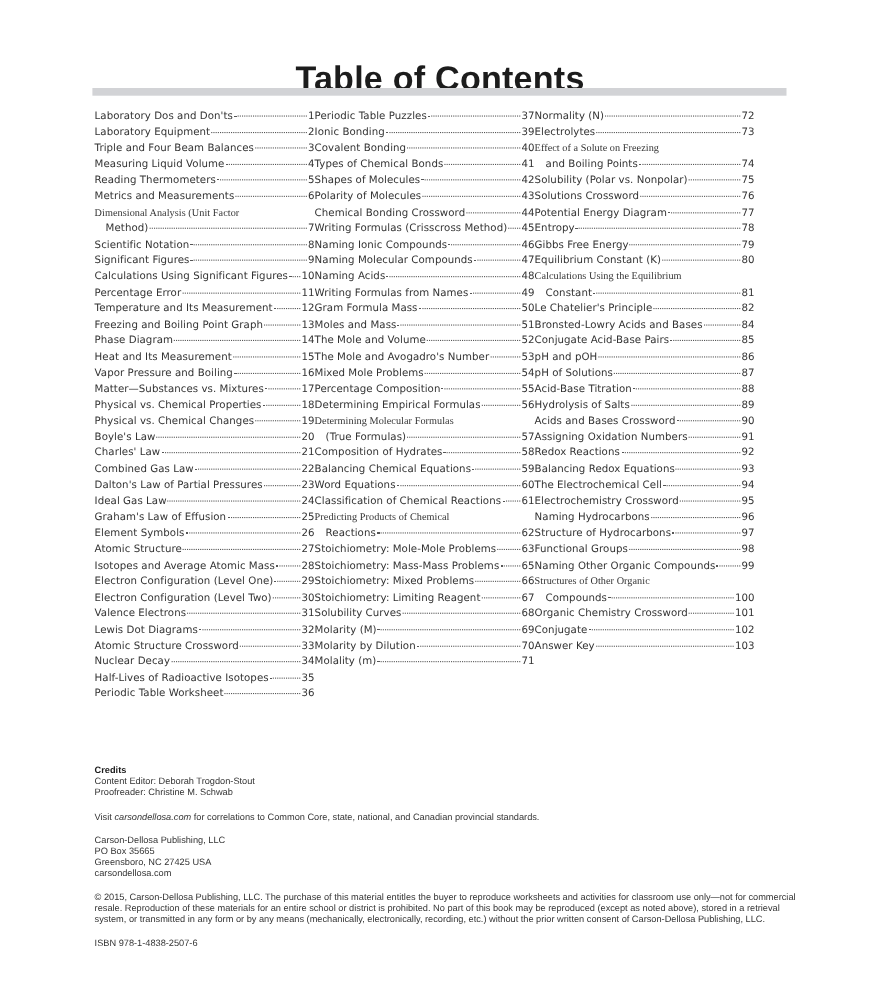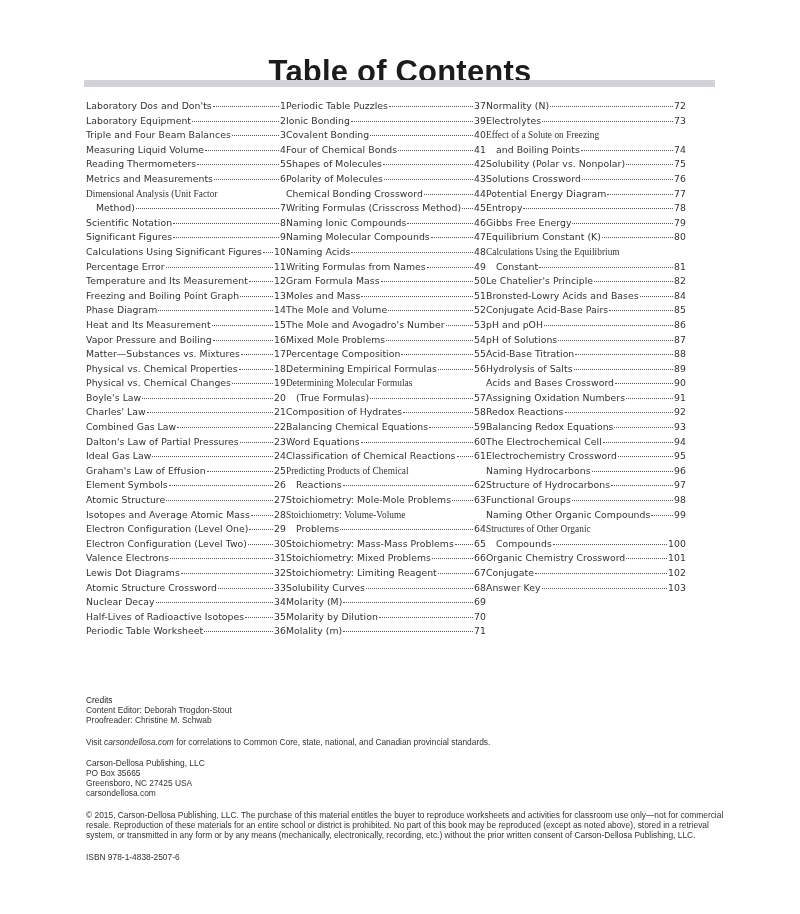--- a/index.html
+++ b/index.html
@@ -33,21 +33,21 @@
     .entry .dots {
       flex: 1 1 auto; overflow: hidden; margin: 0 1px;
       border-bottom: 1.2px dotted #555; position: relative; top: -2px; height: 0;
     }
     .entry .pg { flex: 0 0 auto; text-align: right; }
     .credits {
       position: absolute; left: 86px; top: 695px; width: 640px;
       font-family: "Liberation Sans", sans-serif; font-size: 8.4px;
       line-height: 10.2px; color: #333;
     }
-    .credits .heading { font-weight: normal; color: #1c1c1c; }
+    .credits .heading { font-weight: bold; color: #1c1c1c; }
     .gap { height: 11px; }
     .credits i { font-style: italic; }
     .legal { width: 640px; }
     .isbn { text-align: left; width: 628px; margin-top: 12px; }
   </style>
 </head>
 <body>
 
 <div class="title">Table of Contents</div>
 <div class="title-bar"></div>
@@ -325,21 +325,21 @@
       </div>
       <div class="entry">
         <div class="row">
           <span class="lbl">Covalent Bonding</span>
           <span class="dots"></span>
           <span class="pg">40</span>
         </div>
       </div>
       <div class="entry">
         <div class="row">
-          <span class="lbl">Four of Chemical Bonds</span>
+          <span class="lbl">Types of Chemical Bonds</span>
           <span class="dots"></span>
           <span class="pg">41</span>
         </div>
       </div>
       <div class="entry">
         <div class="row">
           <span class="lbl">Shapes of Molecules</span>
           <span class="dots"></span>
           <span class="pg">42</span>
         </div>
@@ -484,28 +484,20 @@
           <span class="lbl indent">Reactions</span>
           <span class="dots"></span>
           <span class="pg">62</span>
         </div>
       </div>
       <div class="entry">
         <div class="row">
           <span class="lbl">Stoichiometry: Mole-Mole Problems</span>
           <span class="dots"></span>
           <span class="pg">63</span>
-        </div>
-      </div>
-      <div class="entry">
-        <span class="title-line">Stoichiometry: Volume-Volume</span>
-        <div class="row">
-          <span class="lbl indent">Problems</span>
-          <span class="dots"></span>
-          <span class="pg">64</span>
         </div>
       </div>
       <div class="entry">
         <div class="row">
           <span class="lbl">Stoichiometry: Mass-Mass Problems</span>
           <span class="dots"></span>
           <span class="pg">65</span>
         </div>
       </div>
       <div class="entry">

